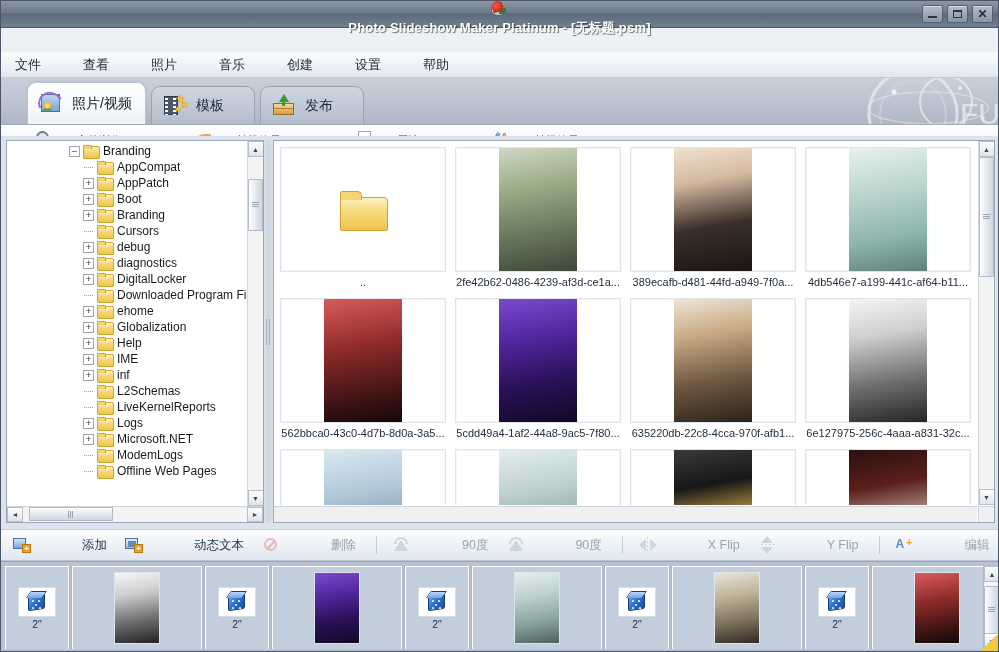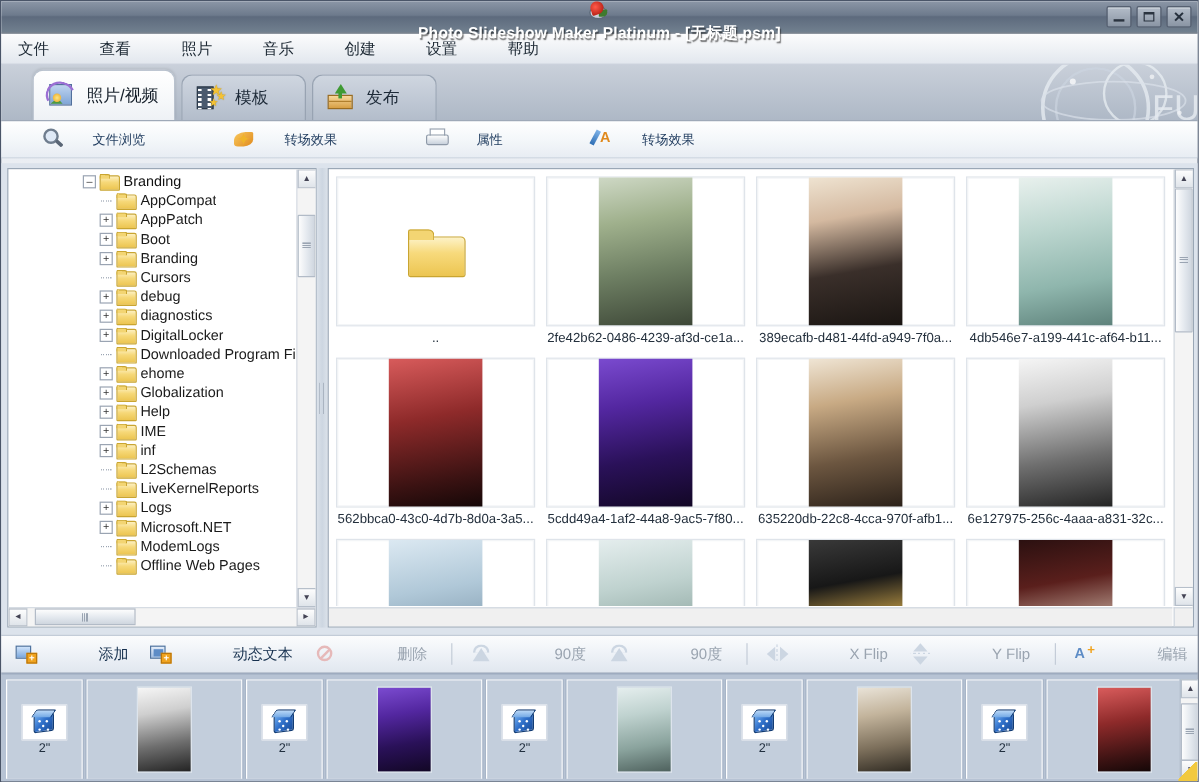--- a/index.html
+++ b/index.html
@@ -71,20 +71,21 @@
   .win-btn .g-max { width: 9px; height: 8px; border:1px solid #2b3440; border-top-width:2px; }
   .win-btn .g-close { font-weight: bold; font-size: 12px; font-family:"Liberation Sans",sans-serif; }
 
   
   .menubar {
     height: 26px;
     background: linear-gradient(#fcfcfd 0%, #eef1f5 55%, #e2e7ee 100%);
     border-bottom: 1px solid #c2cad6;
     display: flex; align-items: center;
     padding-left: 14px;
+    margin-top: 24px;
   }
   .menu-item {
     font-size: 13px; color: #1c2833;
     padding: 3px 20px 3px 0;
     margin-right: 22px;
     white-space: nowrap;
     cursor: default;
   }
 
   

